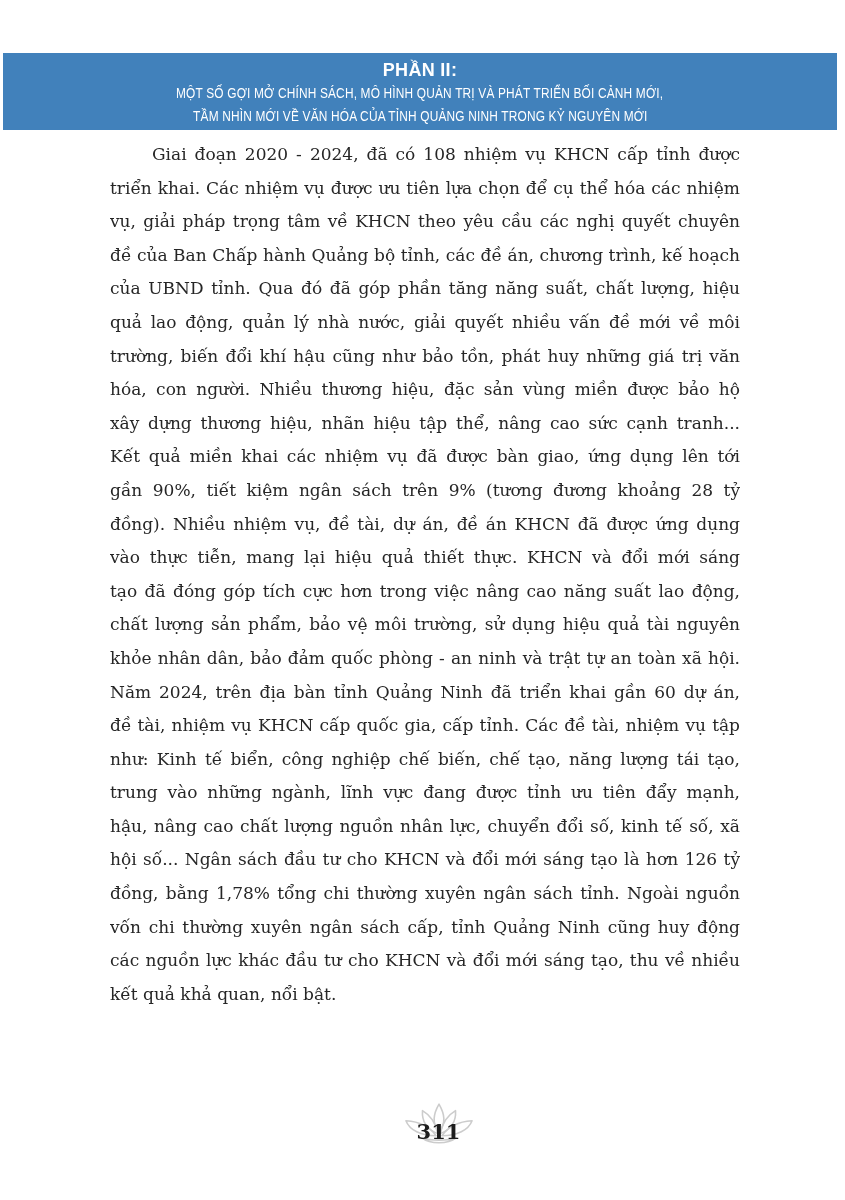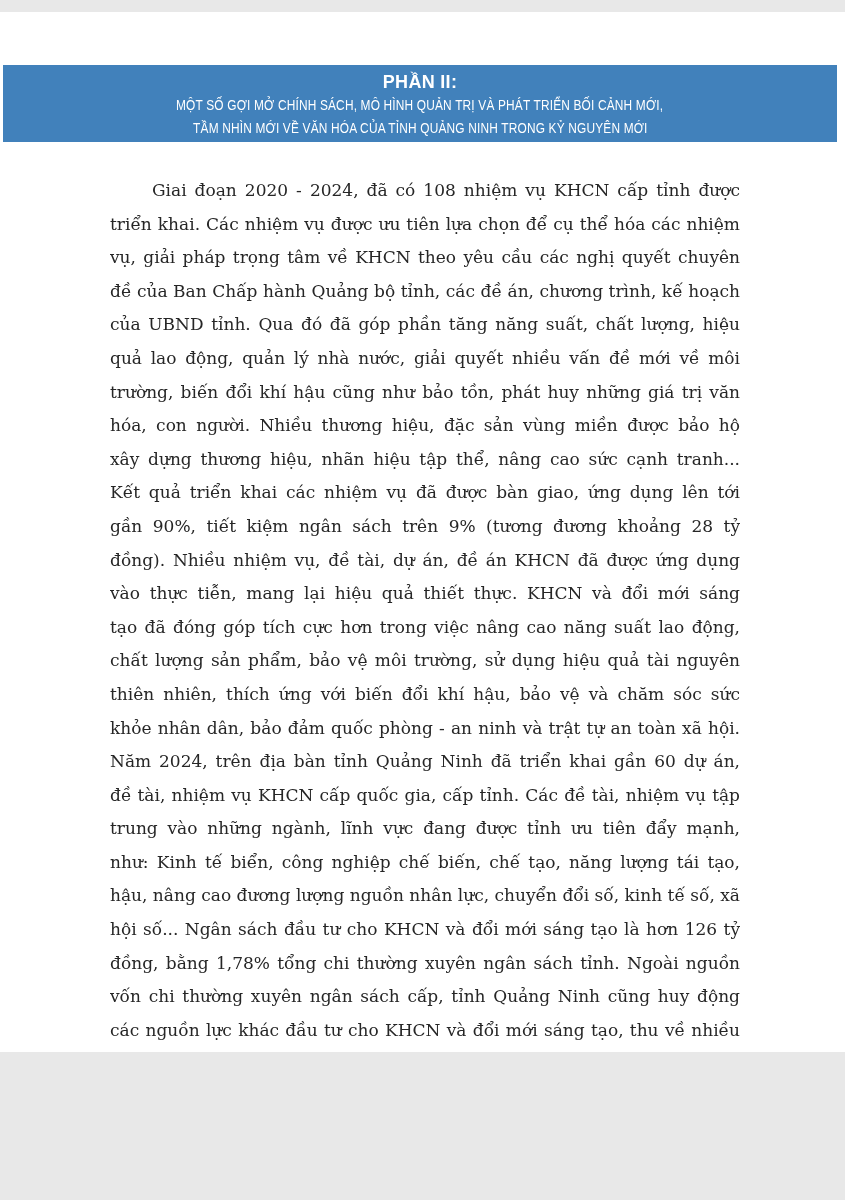--- a/index.html
+++ b/index.html
@@ -1,21 +1,21 @@
 <!DOCTYPE html>
 <html><head>
 <meta charset="utf-8">
 <style>
   * { margin: 0; padding: 0; box-sizing: border-box; }
   html, body { background: #e8e8e8; }
   .page {
     position: relative;
     width: 845px;
-    height: 1040px;
-    margin: 12px auto;
+    height: 1200px;
+    margin: 0 auto;
     background: #ffffff;
     font-family: "DejaVu Serif", serif;
     overflow: hidden;
   }
   
   .banner {
     position: absolute;
     left: 3px;
     top: 53px;
     width: 834px;
@@ -40,21 +40,21 @@
   .banner-sub .squeeze {
     display: inline-block;
     transform: scaleX(0.85);
     transform-origin: center;
     letter-spacing: 0.2px;
   }
   
   .body-text {
     position: absolute;
     left: 110px;
-    top: 162px;
+    top: 138px;
     width: 630px;
     font-size: 17px;
     color: #262626;
   }
   .line {
     height: 33.6px;
     line-height: 33.6px;
     overflow: hidden;
     text-align: justify;
     text-align-last: justify;
@@ -105,33 +105,32 @@
   <div class="body-text">
     <div class="line first">Giai đoạn 2020 - 2024, đã có 108 nhiệm vụ KHCN cấp tỉnh được</div>
     <div class="line">triển khai. Các nhiệm vụ được ưu tiên lựa chọn để cụ thể hóa các nhiệm</div>
     <div class="line">vụ, giải pháp trọng tâm về KHCN theo yêu cầu các nghị quyết chuyên</div>
     <div class="line">đề của Ban Chấp hành Quảng bộ tỉnh, các đề án, chương trình, kế hoạch</div>
     <div class="line">của UBND tỉnh. Qua đó đã góp phần tăng năng suất, chất lượng, hiệu</div>
     <div class="line">quả lao động, quản lý nhà nước, giải quyết nhiều vấn đề mới về môi</div>
     <div class="line">trường, biến đổi khí hậu cũng như bảo tồn, phát huy những giá trị văn</div>
     <div class="line">hóa, con người. Nhiều thương hiệu, đặc sản vùng miền được bảo hộ</div>
     <div class="line">xây dựng thương hiệu, nhãn hiệu tập thể, nâng cao sức cạnh tranh...</div>
-    <div class="line">Kết quả triển khai các nhiệm vụ đã được bàn giao, ứng dụng lên tới</div>
+    <div class="line">Kết quả miền khai các nhiệm vụ đã được bàn giao, ứng dụng lên tới</div>
     <div class="line">gần 90%, tiết kiệm ngân sách trên 9% (tương đương khoảng 28 tỷ</div>
     <div class="line">đồng). Nhiều nhiệm vụ, đề tài, dự án, đề án KHCN đã được ứng dụng</div>
     <div class="line">vào thực tiễn, mang lại hiệu quả thiết thực. KHCN và đổi mới sáng</div>
     <div class="line">tạo đã đóng góp tích cực hơn trong việc nâng cao năng suất lao động,</div>
     <div class="line">chất lượng sản phẩm, bảo vệ môi trường, sử dụng hiệu quả tài nguyên</div>
-    <div class="line">thiên nhiên, thích ứng với biến đổi khí hậu, bảo vệ và chăm sóc sức</div>
     <div class="line">khỏe nhân dân, bảo đảm quốc phòng - an ninh và trật tự an toàn xã hội.</div>
     <div class="line">Năm 2024, trên địa bàn tỉnh Quảng Ninh đã triển khai gần 60 dự án,</div>
     <div class="line">đề tài, nhiệm vụ KHCN cấp quốc gia, cấp tỉnh. Các đề tài, nhiệm vụ tập</div>
+    <div class="line">như: Kinh tế biển, công nghiệp chế biến, chế tạo, năng lượng tái tạo,</div>
     <div class="line">trung vào những ngành, lĩnh vực đang được tỉnh ưu tiên đẩy mạnh,</div>
-    <div class="line">như: Kinh tế biển, công nghiệp chế biến, chế tạo, năng lượng tái tạo,</div>
-    <div class="line">hậu, nâng cao đương lượng nguồn nhân lực, chuyển đổi số, kinh tế số, xã</div>
+    <div class="line">hậu, nâng cao chất lượng nguồn nhân lực, chuyển đổi số, kinh tế số, xã</div>
     <div class="line">hội số... Ngân sách đầu tư cho KHCN và đổi mới sáng tạo là hơn 126 tỷ</div>
     <div class="line">đồng, bằng 1,78% tổng chi thường xuyên ngân sách tỉnh. Ngoài nguồn</div>
     <div class="line">vốn chi thường xuyên ngân sách cấp, tỉnh Quảng Ninh cũng huy động</div>
     <div class="line">các nguồn lực khác đầu tư cho KHCN và đổi mới sáng tạo, thu về nhiều</div>
     <div class="line last">kết quả khả quan, nổi bật.</div>
   </div>
 
   <div class="footer">
     <svg class="lotus" width="72" height="46" viewBox="0 0 100 64" fill="none" stroke="#cccccc" stroke-width="2.2" stroke-linejoin="round">
 

